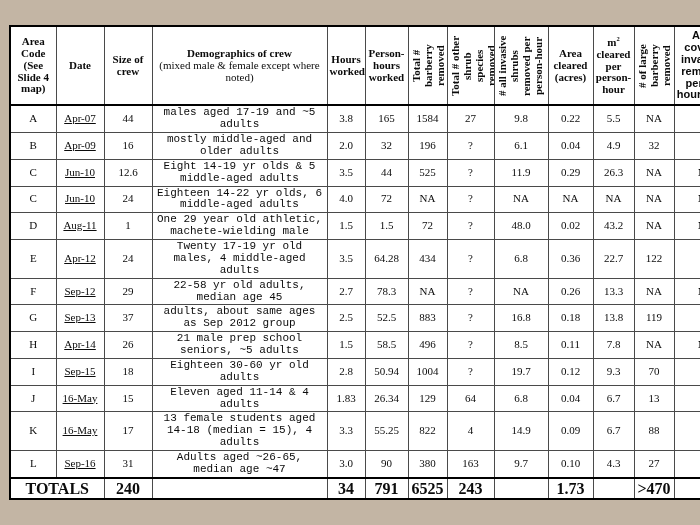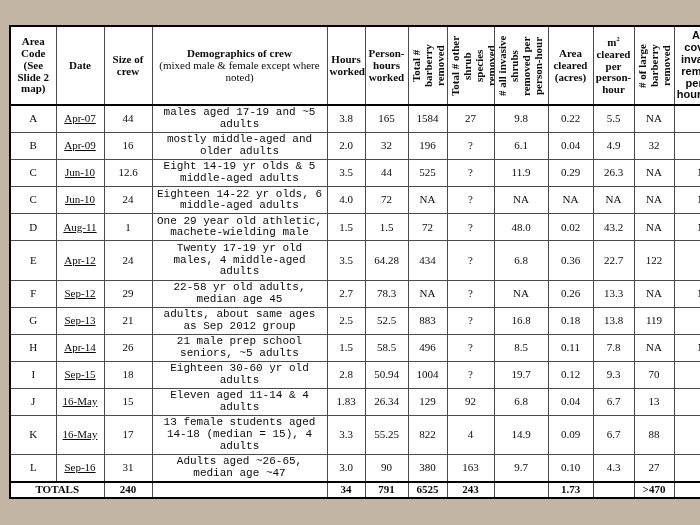--- a/index.html
+++ b/index.html
@@ -75,21 +75,21 @@
   .h-areal { font-family: "Liberation Sans", sans-serif; font-size: 7.6px; font-weight: bold; line-height: 1.2; }
   
   .c-code { font-size: 12px; }
   .c-date { font-size: 12px; text-decoration: underline; }
   .c-size { font-size: 12px; }
   .c-demo { font-size: 10.5px; line-height: 1.15; font-family: Liberation Mono, monospace; }
   .c-num { font-size: 11px; }
   .na { font-size: 9px; }
   tr.totals td {
     font-weight: bold;
-    font-size: 11px;
+    font-size: 16px;
     border-top: 2px solid #000000;
   }
   td.totals-label {
     text-align: left;
     padding-left: 4px;
     font-weight: bold;
     font-size: 12.5px;
   }
 </style>
 </head>
@@ -112,21 +112,21 @@
         <col style="width:41px">
         <col style="width:40px">
         <col style="width:64px">
       </colgroup>
       <thead>
         <tr>
           <th class="h-small">
             <span>Area</span><br>
             <span>Code</span><br>
             <span>(See</span><br>
-            <span>Slide 2</span><br>
+            <span>Slide 4</span><br>
             <span>map)</span>
           </th>
           <th class="h-small">Date</th>
           <th class="h-small">
             <span>Size of</span><br>
             <span>crew</span>
           </th>
           <th class="h-demo">
             <span>Demographics of crew</span>
             <span class="sub">(mixed male &amp; female except where noted)</span>
@@ -269,21 +269,21 @@
             <td class="c-num">?</td>
             <td class="c-num na">NA</td>
             <td class="c-num">0.26</td>
             <td class="c-num">13.3</td>
             <td class="c-num na">NA</td>
             <td class="c-num na">NA</td>
           </tr>
           <tr>
             <td class="c-code">G</td>
             <td class="c-date">Sep-13</td>
-            <td class="c-size">21</td>
+            <td class="c-size">37</td>
             <td class="c-demo">adults, about same ages as  Sep 2012 group</td>
             <td class="c-num">2.5</td>
             <td class="c-num">52.5</td>
             <td class="c-num">883</td>
             <td class="c-num">?</td>
             <td class="c-num">16.8</td>
             <td class="c-num">0.18</td>
             <td class="c-num">13.8</td>
             <td class="c-num">119</td>
             <td class="c-num">83</td>
@@ -319,21 +319,21 @@
             <td class="c-num">76</td>
           </tr>
           <tr>
             <td class="c-code">J</td>
             <td class="c-date">16-May</td>
             <td class="c-size">15</td>
             <td class="c-demo">Eleven aged 11-14 &amp; 4 adults</td>
             <td class="c-num">1.83</td>
             <td class="c-num">26.34</td>
             <td class="c-num">129</td>
-            <td class="c-num">92</td>
+            <td class="c-num">64</td>
             <td class="c-num">6.8</td>
             <td class="c-num">0.04</td>
             <td class="c-num">6.7</td>
             <td class="c-num">13</td>
             <td class="c-num">52</td>
           </tr>
           <tr>
             <td class="c-code">K</td>
             <td class="c-date">16-May</td>
             <td class="c-size">17</td>

